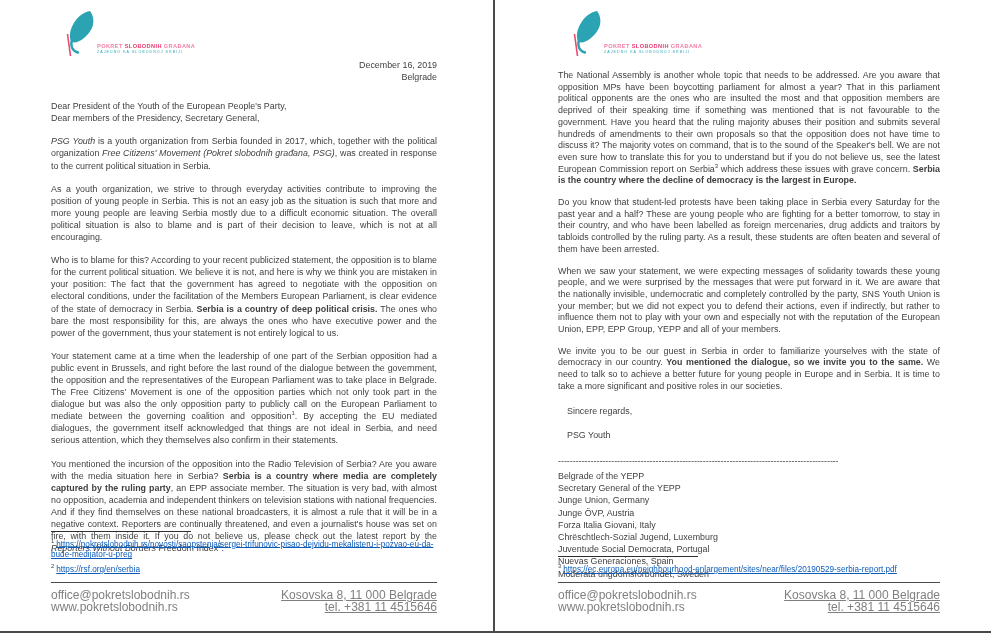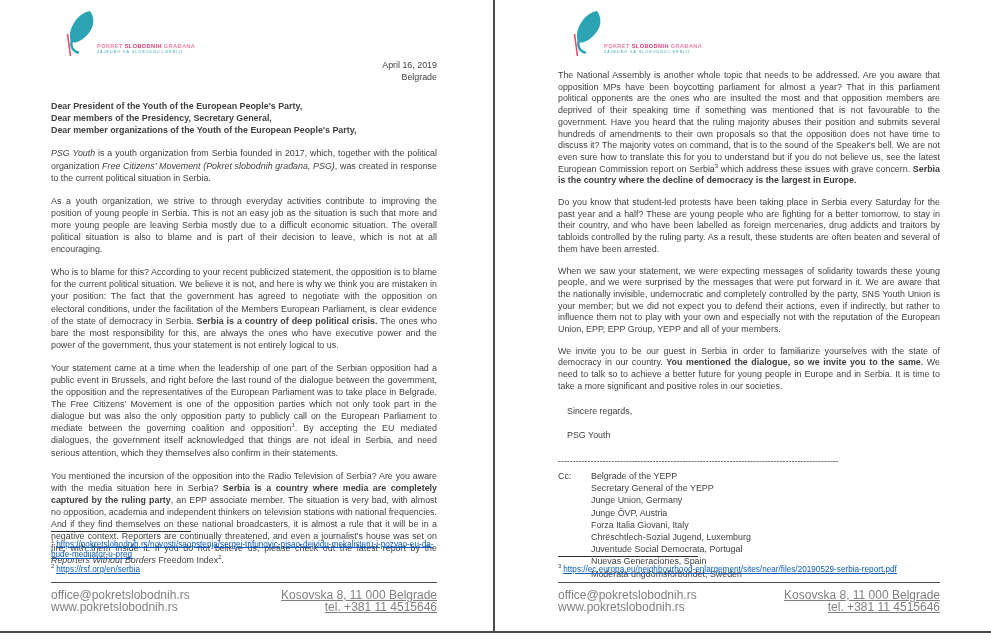--- a/index.html
+++ b/index.html
@@ -22,21 +22,21 @@
   .logo-name .pink { color:#ef7fa3; }
   .logo-name .red  { color:#e63b6f; }
   .logo-tagline { font-size:3.6px; color:#2ba3b3; letter-spacing:1.05px; white-space:nowrap; margin-top:1px; }
 
   
   .dateblock { text-align:right; font-size:8.9px; line-height:12.1px; margin-top:3px; }
   .body1 { margin-top:17px; }
   .body2 { margin-top:14px; }
   p.lp { margin:0 0 11px 0; font-size:8.9px; line-height:12.1px; text-align:justify; }
   .page-2 p.lp { line-height:11.7px; margin-bottom:10px; }
-  .salutation { text-align:left !important;font-weight:bold; }
+  .salutation { text-align:left !important; }
   .bold { font-weight:bold; }
   .ital { font-style:italic; }
   sup.fnref { font-size:6px; line-height:0; vertical-align:super; }
 
   .closing { font-size:8.9px; line-height:11.7px; margin:13px 0 0 9px; }
   .cc-sep { font-size:8.9px; color:#3f3f3f; letter-spacing:0; line-height:10px; margin:14px 0 4px 0;
             white-space:nowrap; overflow:hidden; max-width:280px; }
   .cc-block { display:flex; font-size:8.9px; line-height:12.2px; margin-top:3px; }
   .cc-label { width:33px; flex:0 0 auto; }
   .cc-list  { flex:1; }
@@ -65,26 +65,26 @@
         <path d="M11,30 C9,36 11.5,41 17,42.5" fill="none" stroke="#2ba3b3" stroke-width="2.4" stroke-linecap="round"></path>
         <path d="M6.5,24 L9.5,46" stroke="#e84b6f" stroke-width="1.6"></path>
       </svg>
       <div class="logo-text">
         <div class="logo-name"><span class="pink">POKRET</span> <span class="red">SLOBODNIH</span> <span class="pink">GRAĐANA</span></div>
         <div class="logo-tagline">ZAJEDNO KA SLOBODNOJ SRBIJI</div>
       </div>
     </div>
 
     <div class="dateblock">
-      <div>April 16, 2019</div>
+      <div>December 16, 2019</div>
       <div>Belgrade</div>
     </div>
 
     <div class="body1">
-      <p class="lp salutation"><span>Dear President of the Youth of the European People's Party,</span><br><span>Dear members of the Presidency, Secretary General,</span><br><span>Dear member organizations of the Youth of the European People's Party,</span></p>
+      <p class="lp salutation"><span>Dear President of the Youth of the European People's Party,</span><br><span>Dear members of the Presidency, Secretary General,</span><br></p>
 
       <p class="lp"><span class="ital">PSG Youth</span><span> is a youth organization from Serbia founded in 2017, which, together with the political organization </span><span class="ital">Free Citizens' Movement (Pokret slobodnih građana, PSG)</span><span>, was created in response to the current political situation in Serbia.</span></p>
 
       <p class="lp">As a youth organization, we strive to through everyday activities contribute to improving the position of young people in Serbia. This is not an easy job as the situation is such that more and more young people are leaving Serbia mostly due to a difficult economic situation. The overall political situation is also to blame and is part of their decision to leave, which is not at all encouraging.</p>
 
       <p class="lp"><span>Who is to blame for this? According to your recent publicized statement, the opposition is to blame for the current political situation. We believe it is not, and here is why we think you are mistaken in your position: The fact that the government has agreed to negotiate with the opposition on electoral conditions, under the facilitation of the Members European Parliament, is clear evidence of the state of democracy in Serbia. </span><span class="bold">Serbia is a country of deep political crisis.</span><span> The ones who bare the most responsibility for this, are always the ones who have executive power and the power of the government, thus your statement is not entirely logical to us.</span></p>
 
       <p class="lp"><span>Your statement came at a time when the leadership of one part of the Serbian opposition had a public event in Brussels, and right before the last round of the dialogue between the government, the opposition and the representatives of the European Parliament was to take place in Belgrade. The Free Citizens' Movement is one of the opposition parties which not only took part in the dialogue but was also the only opposition party to publicly call on the European Parliament to mediate between the governing coalition and opposition</span><sup class="fnref">1</sup><span>. By accepting the EU mediated dialogues, the government itself acknowledged that things are not ideal in Serbia, and need serious attention, which they themselves also confirm in their statements.</span></p>
 
       <p class="lp"><span>You mentioned the incursion of the opposition into the Radio Television of Serbia? Are you aware with the media situation here in Serbia? </span><span class="bold">Serbia is a country where media are completely captured by the ruling party</span><span>, an EPP associate member. The situation is very bad, with almost no opposition, academia and independent thinkers on television stations with national frequencies. And if they find themselves on these national broadcasters, it is almost a rule that it will be in a negative context. Reporters are continually threatened, and even a journalist's house was set on fire, with them inside it. If you do not believe us, please check out the latest report by the </span><span class="ital">Reporters Without Borders</span><span> Freedom Index</span><sup class="fnref">2</sup><span>.</span></p>
@@ -130,21 +130,20 @@
       <p class="lp">When we saw your statement, we were expecting messages of solidarity towards these young people, and we were surprised by the messages that were put forward in it. We are aware that the nationally invisible, undemocratic and completely controlled by the party, SNS Youth Union is your member; but we did not expect you to defend their actions, even if indirectly, but rather to influence them not to play with your own and especially not with the reputation of the European Union, EPP, EPP Group, YEPP and all of your members.</p>
 
       <p class="lp"><span>We invite you to be our guest in Serbia in order to familiarize yourselves with the state of democracy in our country. </span><span class="bold">You mentioned the dialogue, so we invite you to the same.</span><span> We need to talk so to achieve a better future for young people in Europe and in Serbia. It is time to take a more significant and positive roles in our societies.</span></p>
 
       <div class="closing">Sincere regards,</div>
       <div class="closing">PSG Youth</div>
 
       <div class="cc-sep">-----------------------------------------------------------------------------------------------</div>
 
       <div class="cc-block">
-        <div class="cc-label">Cc:</div>
         <div class="cc-list">
           <div>Belgrade of the YEPP</div>
           <div>Secretary General of the YEPP</div>
           <div>Junge Union, Germany</div>
           <div>Junge ÖVP, Austria</div>
           <div>Forza Italia Giovani, Italy</div>
           <div>Chrëschtlech-Sozial Jugend, Luxemburg</div>
           <div>Juventude Social Democrata, Portugal</div>
           <div>Nuevas Generaciones, Spain</div>
           <div>Moderata ungdomsförbundet, Sweden</div>

